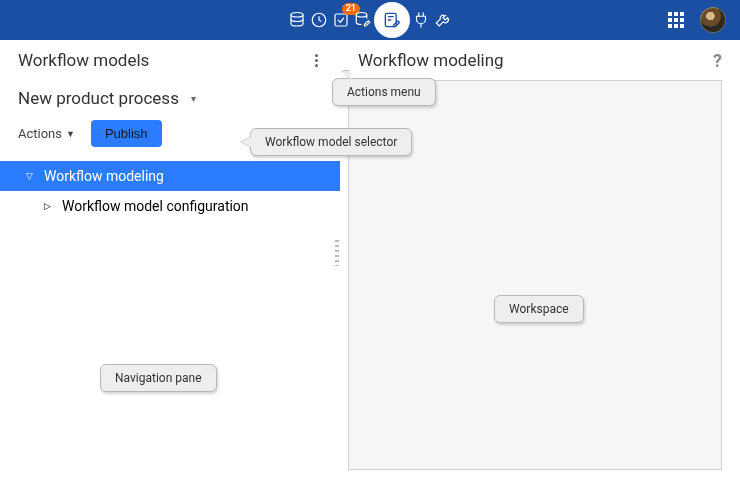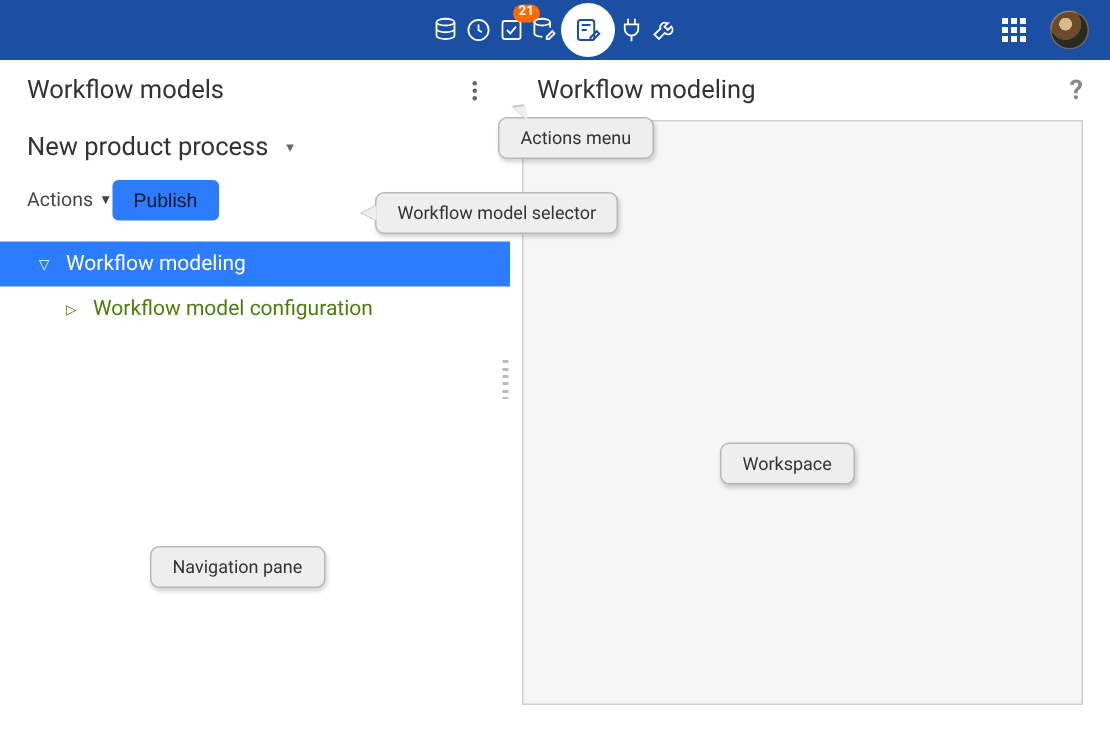--- a/index.html
+++ b/index.html
@@ -18,26 +18,26 @@
   .headerrow { height:40px; display:flex; }
   .headerrow .left { width:340px; display:flex; align-items:center; padding:0 18px; font-size:17px; color:#333; justify-content:space-between; position:relative; }
   .headerrow .right { flex:1; display:flex; align-items:center; padding:0 18px; font-size:17px; color:#333; justify-content:space-between; }
   .help { color:#888; font-size:18px; font-weight:bold; cursor:pointer; }
   .more { display:flex; flex-direction:column; gap:2px; cursor:pointer; padding:4px; }
   .more span { width:3px; height:3px; background:#666; border-radius:50%; }
   .body { display:flex; height:420px; }
   .sidebar { width:340px; padding:0; position:relative; }
   .selector-row { padding:8px 18px 2px 18px; display:flex; align-items:center; gap:8px; font-size:17px; color:#333; position:relative; }
   .selector-row .caret { font-size:10px; color:#666; margin-left:4px; }
-  .action-row { display:flex; align-items:center; padding:10px 18px 14px 18px; }
+  .action-row { display:flex; align-items:center; gap:16px; padding:10px 18px 14px 18px; }
   .actions-dd { font-size:13px; color:#444; cursor:pointer; display:flex; align-items:center; gap:4px; }
   .actions-dd .sm-caret { font-size:9px; }
   .publish-btn { background:#2b7cff; color:#0f172a; border:none; padding:6px 14px; border-radius:4px; font-size:13px; cursor:pointer; }
   .tree { }
-  .tree-item { padding:7px 10px 7px 26px; font-size:14px; color:#4d7c0f; display:flex; align-items:center; gap:8px; cursor:pointer; }
+  .tree-item { padding:7px 10px 7px 26px; font-size:14px; color:#000000; display:flex; align-items:center; gap:8px; cursor:pointer; }
   .tree-item.level1 { padding-left:44px; }
   .tree-item.level1b { padding-left:58px; }
   .tree-item.selected { background:#2b7cff; color:#fff; }
   .tri { font-size:9px; color:inherit; display:inline-block; width:10px; }
   .tri.open::before { content:"▽"; }
   .tri.closed::before { content:"▷"; }
   .workspace-panel { flex:1; padding:0 18px 0 8px; position:relative; }
   .ws-surface { border:1px solid #d0d0d0; background:#f6f6f6; height:390px; width:100%; position:relative; }
   .drag-handle { position:absolute; left:-5px; top:160px; width:4px; height:26px; background: repeating-linear-gradient(#bbb 0 2px, transparent 2px 5px); cursor:col-resize; }
   .callout { position:absolute; background:#eeeeee; border:1px solid #b8b8b8; border-radius:6px; padding:6px 14px; font-size:12px; color:#333; box-shadow:1px 2px 3px rgba(0,0,0,.18); pointer-events:none; z-index:50; }
@@ -155,13 +155,13 @@
 
   <div class="workspace-panel">
     <div class="drag-handle"></div>
     <div class="ws-surface"></div>
   </div>
 </div>
 
 <div class="callout tail-tl" style="top:78px; left:332px;">Actions menu</div>
 <div class="callout tail-left" style="top:128px; left:250px;">Workflow model selector</div>
 <div class="callout" style="top:364px; left:100px;">Navigation pane</div>
-<div class="callout" style="top:295px; left:480px;">Workspace</div>
+<div class="callout" style="top:295px; left:494px;">Workspace</div>
 
 </body></html>

